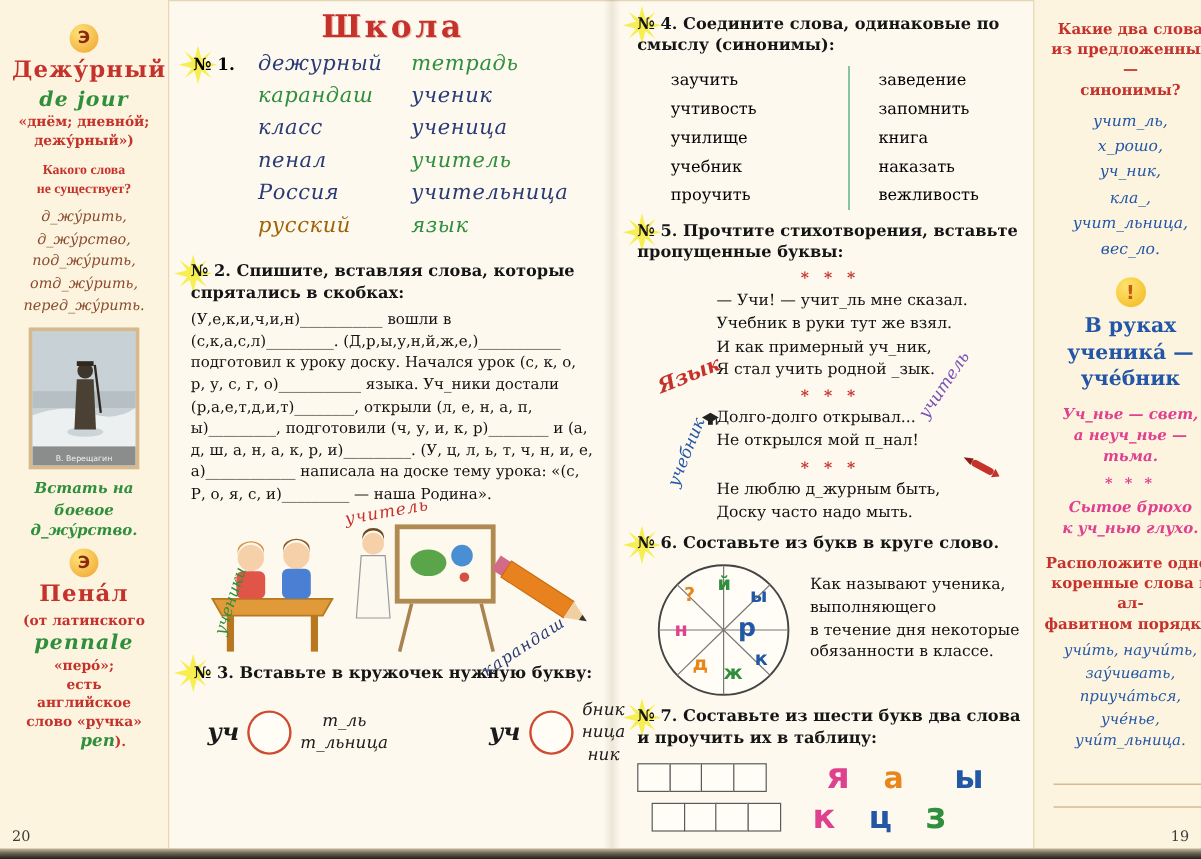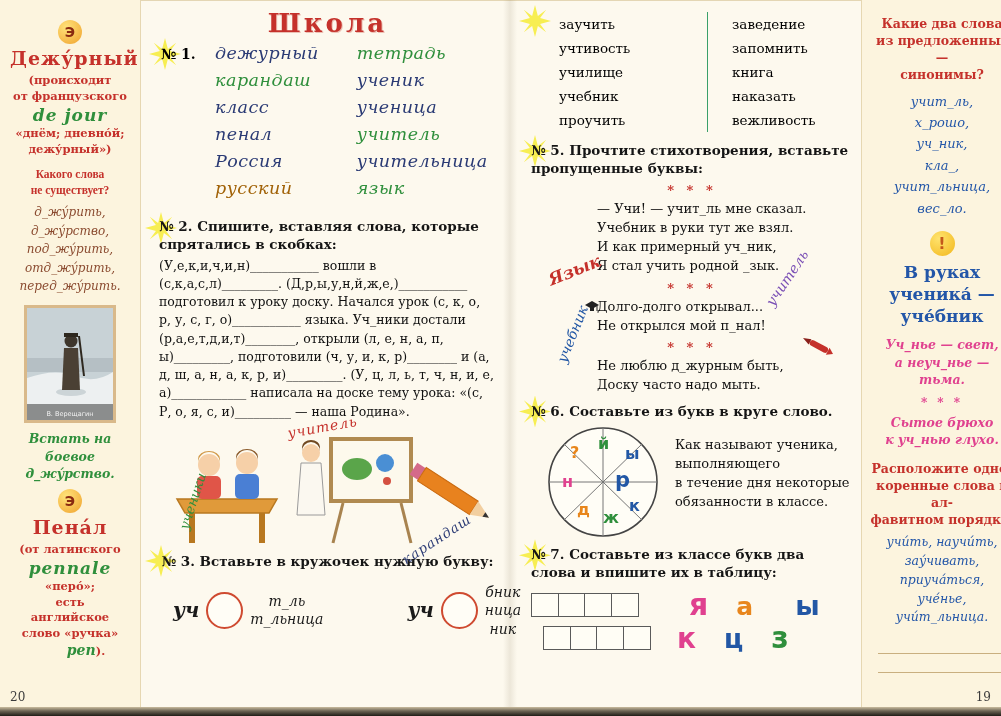--- a/index.html
+++ b/index.html
@@ -55,21 +55,21 @@
   .ex { position:relative; }
   .exnum { font-weight:bold; font-size:14px; position:relative; z-index:1; }
   .exhead { font-weight:bold; font-size:13.5px; line-height:1.32; position:relative; z-index:1; color:#151515; }
   .star8 { position:absolute; background:#f7ee52; width:32px; height:32px; z-index:0;
            clip-path:polygon(50% 0%,59% 34%,85% 15%,66% 41%,100% 50%,66% 59%,85% 85%,59% 66%,50% 100%,41% 66%,15% 85%,34% 59%,0% 50%,34% 41%,15% 15%,41% 34%); }
 
   
   .ex1 { margin-top:2px; min-height:170px; }
   .ex1 .star8 { left:-10px; top:-2px; }
   .ex1 .exnum { position:absolute; left:2px; top:6px; }
-  .ex1-cols { display:flex; gap:38px; margin-left:56px; }
+  .ex1-cols { display:flex; gap:24px; margin-left:56px; }
   .hw { display:block; font-style:italic; font-size:17.5px; letter-spacing:0.5px; line-height:27px; }
 
   
   .ex2 { margin-top:8px; }
   .ex2 .star8 { left:-14px; top:-6px; }
   .ex2-text { margin-top:3px; font-size:12.5px; line-height:1.46; color:#111; text-align:left; }
 
   
   .illus { position:relative; height:124px; margin-top:2px; }
   .illus-label { position:absolute; font-style:italic; z-index:2; }
@@ -127,22 +127,20 @@
 <body>
 
 <div class="book">
   <div class="spine"></div>
 
   <aside class="sb sb-left">
     <div class="badge">
       <span>Э</span>
     </div>
     <div class="red-title">Дежу́рный</div>
-    <div class="sb-red pre">(происходит
-от французского</div>
     <div class="sb-foreign">de jour</div>
     <div class="sb-red pre">«днём; дневно́й;
 дежу́рный»)</div>
     <div class="sb-red pre q">Какого слова
 не существует?</div>
     <div class="sb-brown pre">д_жу́рить,
 д_жу́рство,
 под_жу́рить,
 отд_жу́рить,
 перед_жу́рить.</div>
@@ -277,20 +275,24 @@
             <span>ник</span>
           </span>
         </div>
       </div>
     </div>
   </section>
 
   <section class="main main-right">
     <div class="ex ex4">
       <span class="star8"></span>
+      <div class="exhead">
+        <span>№ 4.</span>
+        <span>Соедините слова, одинаковые по смыслу (синонимы):</span>
+      </div>
       <div class="ex4-cols">
         <div class="ex4-col pre">заучить
 учтивость
 училище
 учебник
 проучить</div>
         <div class="ex4-col second pre">заведение
 запомнить
 книга
 наказать
@@ -363,21 +365,21 @@
 выполняющего
 в течение дня некоторые
 обязанности в классе.</div>
       </div>
     </div>
 
     <div class="ex ex7">
       <span class="star8"></span>
       <div class="exhead">
         <span>№ 7.</span>
-        <span>Составьте из классе букв два слова и впишите их в таблицу:</span>
+        <span>Составьте из шести букв два слова и проучить их в таблицу:</span>
       </div>
       <div class="ex7-rows">
         <div class="cellrow">
           <span class="cells">
             <span class="cell"></span>
             <span class="cell"></span>
             <span class="cell"></span>
             <span class="cell"></span>
           </span>
           <span class="bigletters">

